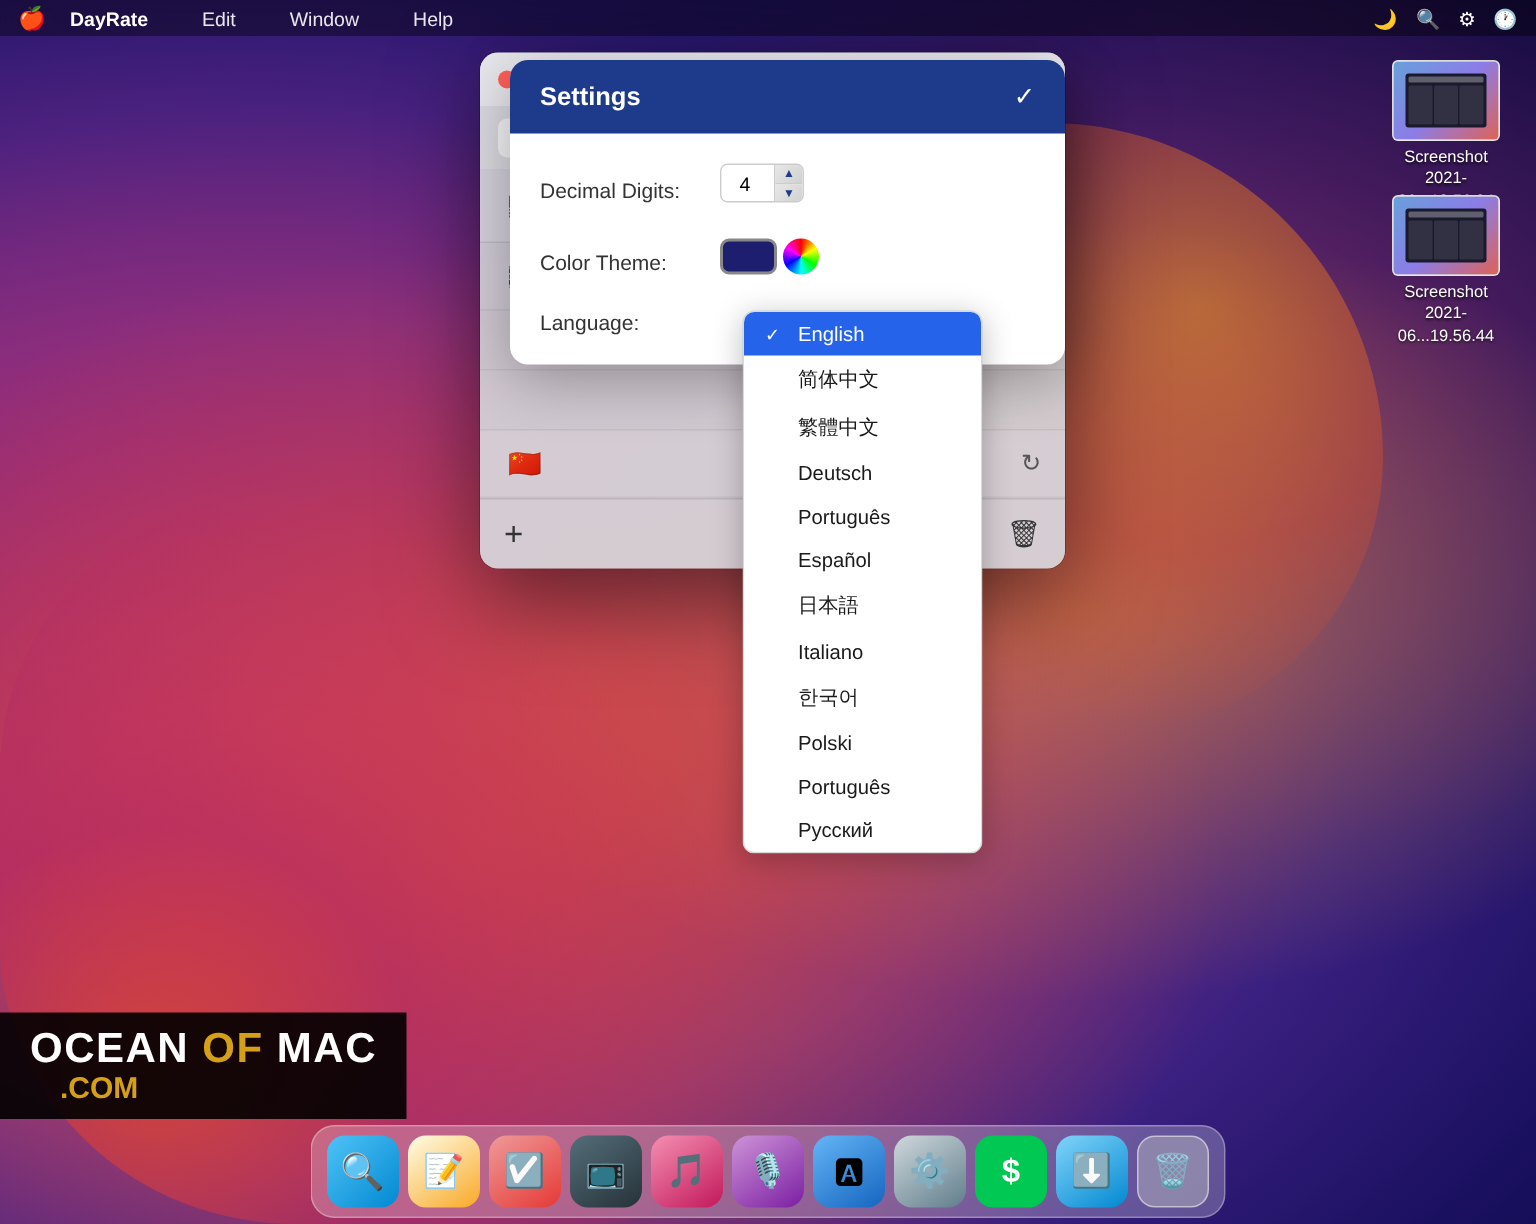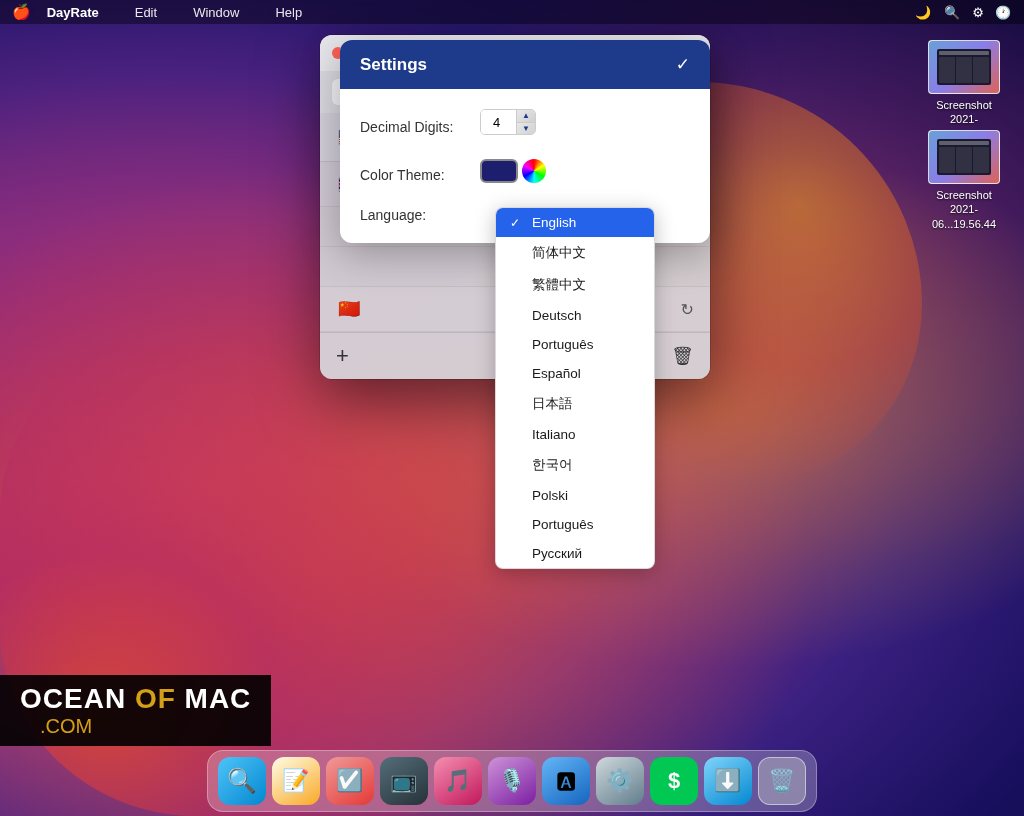--- a/index.html
+++ b/index.html
@@ -421,21 +421,21 @@
       color: white;
       letter-spacing: 1px;
     }
     .watermark-of {
       color: #d4a017;
     }
     .watermark-com {
       display: block;
       font-size: 20px;
       color: #d4a017;
-      font-weight: 400;
+      font-weight: 700;
       padding-left: 20px;
     }
 
     
     .dock-finder { background: linear-gradient(135deg, #4fc3f7, #0288d1); }
     .dock-notes { background: linear-gradient(135deg, #fff9c4, #f9a825); }
     .dock-reminders { background: linear-gradient(135deg, #ff7043, #e53935); }
     .dock-appletv { background: linear-gradient(135deg, #37474f, #263238); }
     .dock-music { background: linear-gradient(135deg, #f48fb1, #e91e63); }
     .dock-podcasts { background: linear-gradient(135deg, #ce93d8, #9c27b0); }

